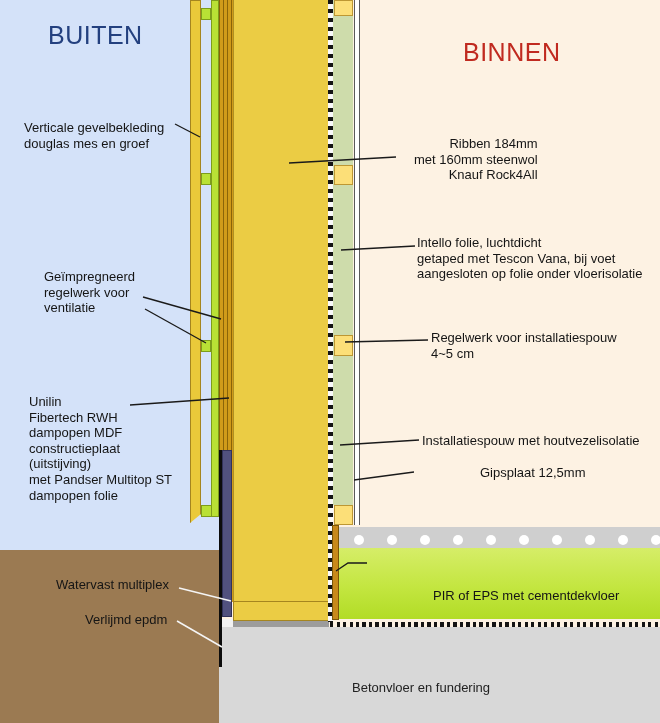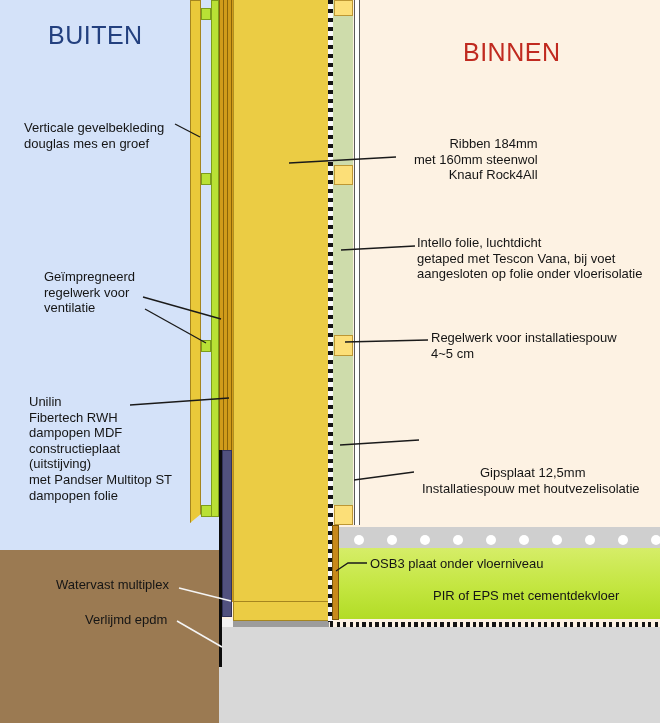--- a/index.html
+++ b/index.html
@@ -52,21 +52,21 @@
   .title{font-weight:normal;font-size:25px;letter-spacing:0.5px;white-space:pre;}
   #title-outside{left:48px;top:21px;color:#23407f;}
   #title-inside{left:463px;top:21px;color:#c02a20;margin-top:17px;}
   .label{font-size:13px;line-height:1.2;color:#151515;white-space:pre-line;}
   #label-cladding{left:24px;top:96px;margin-top:24px;}
   #label-ribs{left:414px;top:136px;text-align:right;}
   #label-intello{left:417px;top:235px;}
   #label-treated-battens{left:44px;top:269px;}
   #label-service-battens{left:431px;top:330px;}
   #label-unilin{left:29px;top:394px;}
-  #label-service-cavity{left:422px;top:433px;margin-top:48px;}
+  #label-service-cavity{left:422px;top:433px;}
   #label-plasterboard{left:434px;top:465px;margin-left:46px;}
   #label-osb{left:370px;top:556px;}
   #label-pir{left:433px;top:588px;}
   #label-multiplex{left:56px;top:577px;}
   #label-epdm{left:85px;top:612px;}
   #label-concrete{left:352px;top:680px;color:#222;}
 </style>
 </head>
 <body>
 
@@ -150,18 +150,18 @@
 4~5 cm</div>
   <div class="abs label" id="label-unilin">Unilin
 Fibertech RWH
 dampopen MDF
 constructieplaat
 (uitstijving)
 met Pandser Multitop ST
 dampopen folie</div>
   <div class="abs label" id="label-service-cavity">Installatiespouw met houtvezelisolatie</div>
   <div class="abs label" id="label-plasterboard">Gipsplaat 12,5mm</div>
-  <div class="abs label" id="label-osb">OSB3 plaat onder vloerniveau</div>
   <div class="abs label" id="label-pir">PIR of EPS met cementdekvloer</div>
   <div class="abs label" id="label-multiplex">Watervast multiplex</div>
   <div class="abs label" id="label-epdm">Verlijmd epdm</div>
+  <div class="abs label" id="label-concrete">Betonvloer en fundering</div>
 
 </div>
 
 </body></html>

